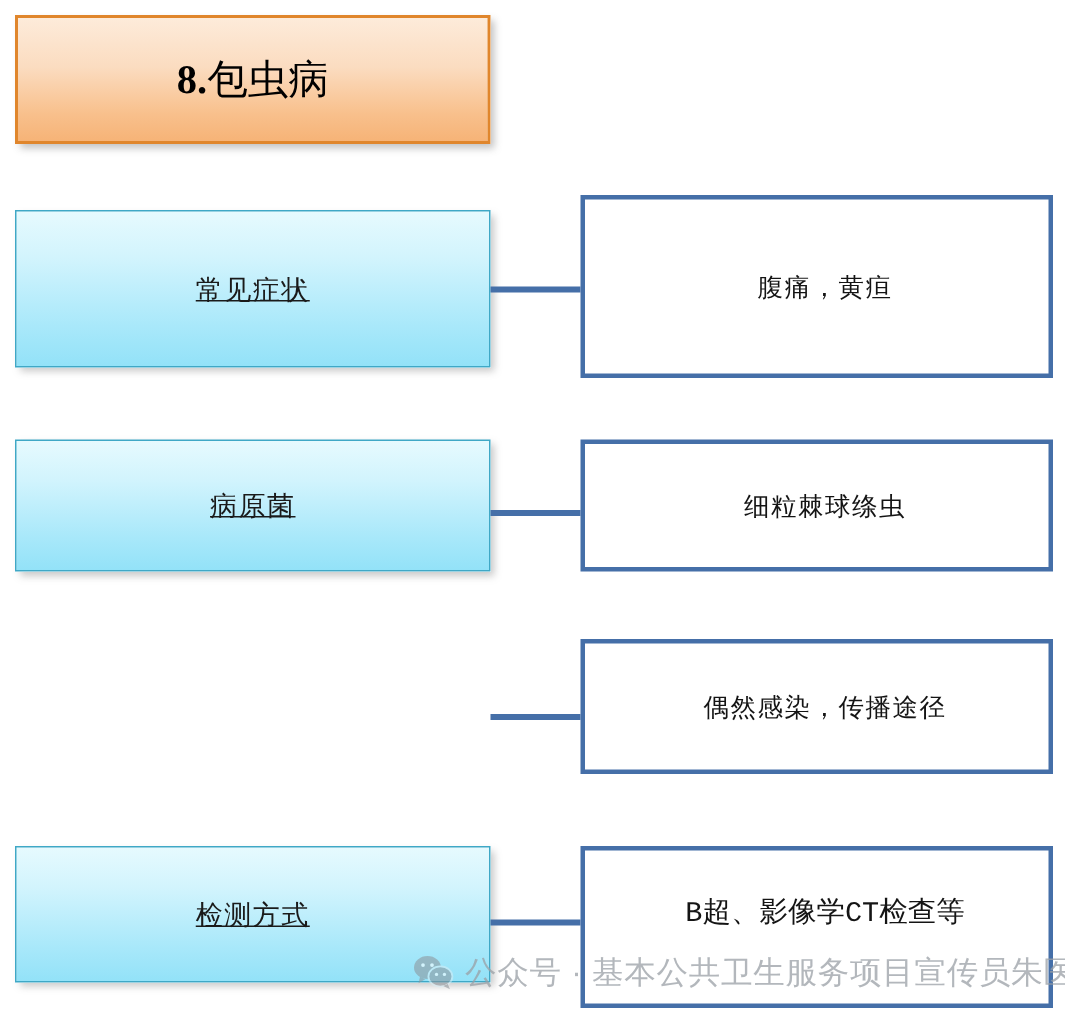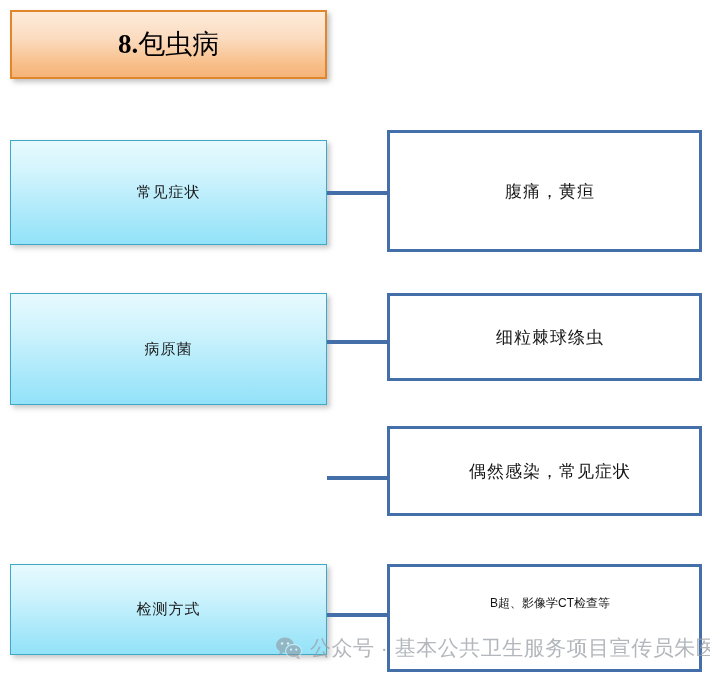--- a/index.html
+++ b/index.html
@@ -20,21 +20,21 @@
     width: 710px;
     height: 681px;
   }
 
   
   .title-box {
     position: absolute;
     left: 10px;
     top: 10px;
     width: 317px;
-    height: 69px;
+    height: 86px;
     box-sizing: border-box;
     border: 2px solid #E0862C;
     background: linear-gradient(to bottom, #FDEBDA 0%, #FBDCC0 40%, #F8C08C 78%, #F6B377 100%);
     box-shadow: 3px 3px 5px rgba(120,120,120,0.45);
     display: flex;
     align-items: center;
     justify-content: center;
   }
   .title-text {
     font-size: 27px;
@@ -55,24 +55,25 @@
     width: 317px;
     box-sizing: border-box;
     border: 1.5px solid #3FA8C6;
     background: linear-gradient(to bottom, #E6FAFE 0%, #D2F4FD 30%, #A8E8FA 75%, #93E2F8 100%);
     box-shadow: 3px 3px 5px rgba(120,120,120,0.40);
     display: flex;
     align-items: center;
     justify-content: center;
   }
   .left-label {
-    font-size: 15px;
+    font-size: 18px;
     color: #1a1a1a;
     letter-spacing: 1px;
     white-space: nowrap;
+    text-decoration: underline;
   }
 
   
   .right-box {
     position: absolute;
     left: 387px;
     width: 315px;
     box-sizing: border-box;
     border: 3px solid #456FA8;
     background: #FFFFFF;
@@ -81,22 +82,22 @@
     justify-content: center;
     padding-left: 11px;
   }
   .right-label {
     font-size: 17px;
     color: #141414;
     letter-spacing: 1px;
     white-space: nowrap;
   }
   .right-label.sans {
-    font-family: Liberation Sans, sans-serif;
-    font-size: 12px;
+    font-family: Liberation Mono, monospace;
+    font-size: 19px;
     letter-spacing: 0px;
   }
 
   
   .connector {
     position: absolute;
     left: 327px;
     width: 62px;
     height: 4px;
     background: #456FA8;
@@ -139,31 +140,31 @@
   </div>
 
   <div class="left-box" style="top:140px; height:105px;">
     <span class="left-label">常见症状</span>
   </div>
   <div class="connector" style="top:191px;"></div>
   <div class="right-box" style="top:130px; height:122px;">
     <span class="right-label">腹痛，黄疸</span>
   </div>
 
-  <div class="left-box" style="top:293px; height:112px;">
+  <div class="left-box" style="top:293px; height:88px;">
     <span class="left-label">病原菌</span>
   </div>
   <div class="connector" style="top:340px;"></div>
   <div class="right-box" style="top:293px; height:88px;">
     <span class="right-label">细粒棘球绦虫</span>
   </div>
 
   <div class="connector" style="top:476px;"></div>
   <div class="right-box" style="top:426px; height:90px;">
-    <span class="right-label">偶然感染，常见症状</span>
+    <span class="right-label">偶然感染，传播途径</span>
   </div>
 
   <div class="left-box" style="top:564px; height:91px;align-items:center;">
     <span class="left-label">检测方式</span>
   </div>
   <div class="connector" style="top:613px;"></div>
   <div class="right-box" style="top:564px; height:108px; align-items:flex-start; padding-top:28px;">
     <span class="right-label sans">B超、影像学CT检查等</span>
   </div>
 

